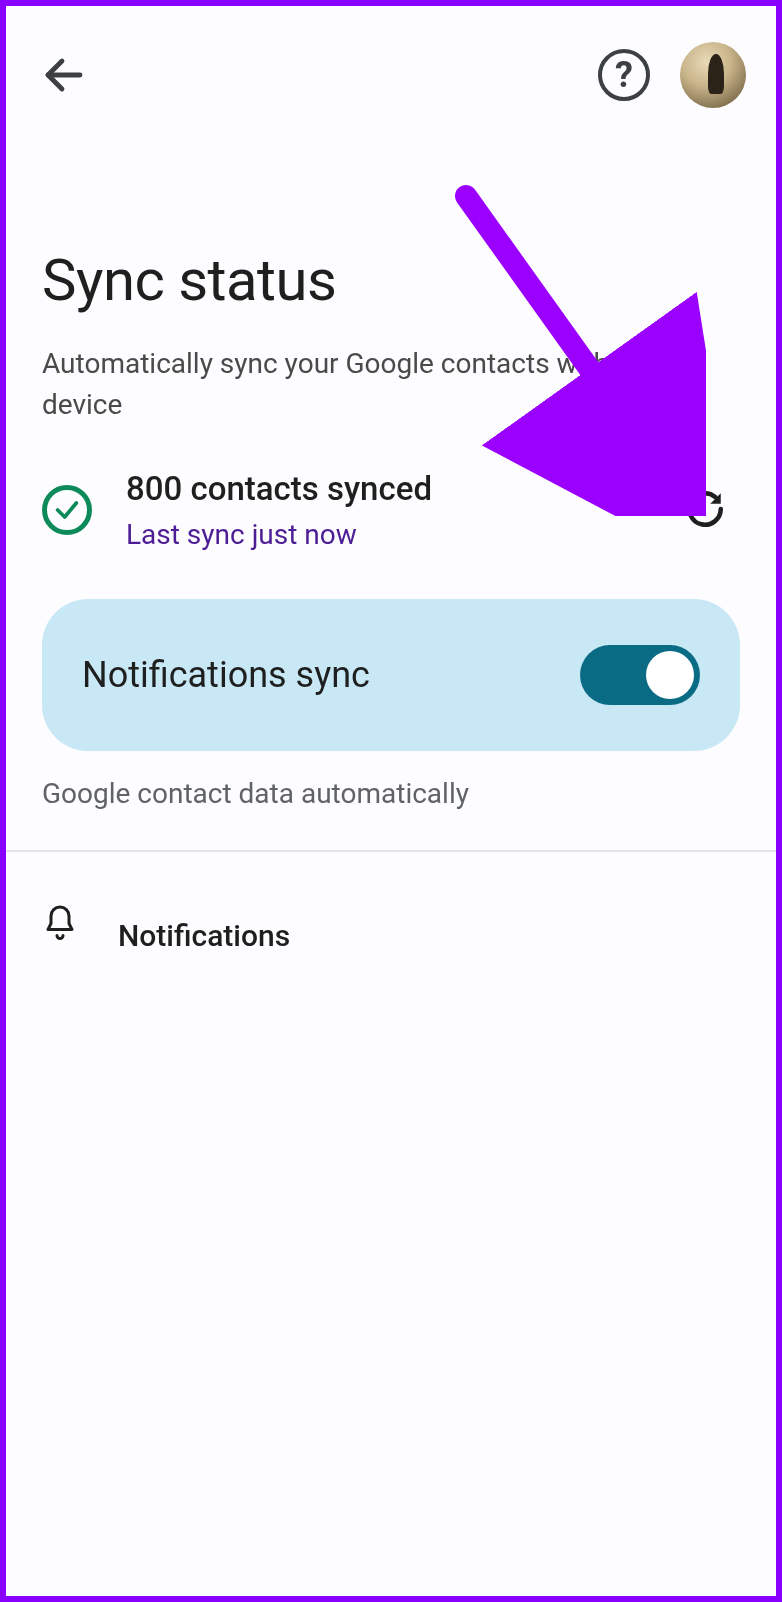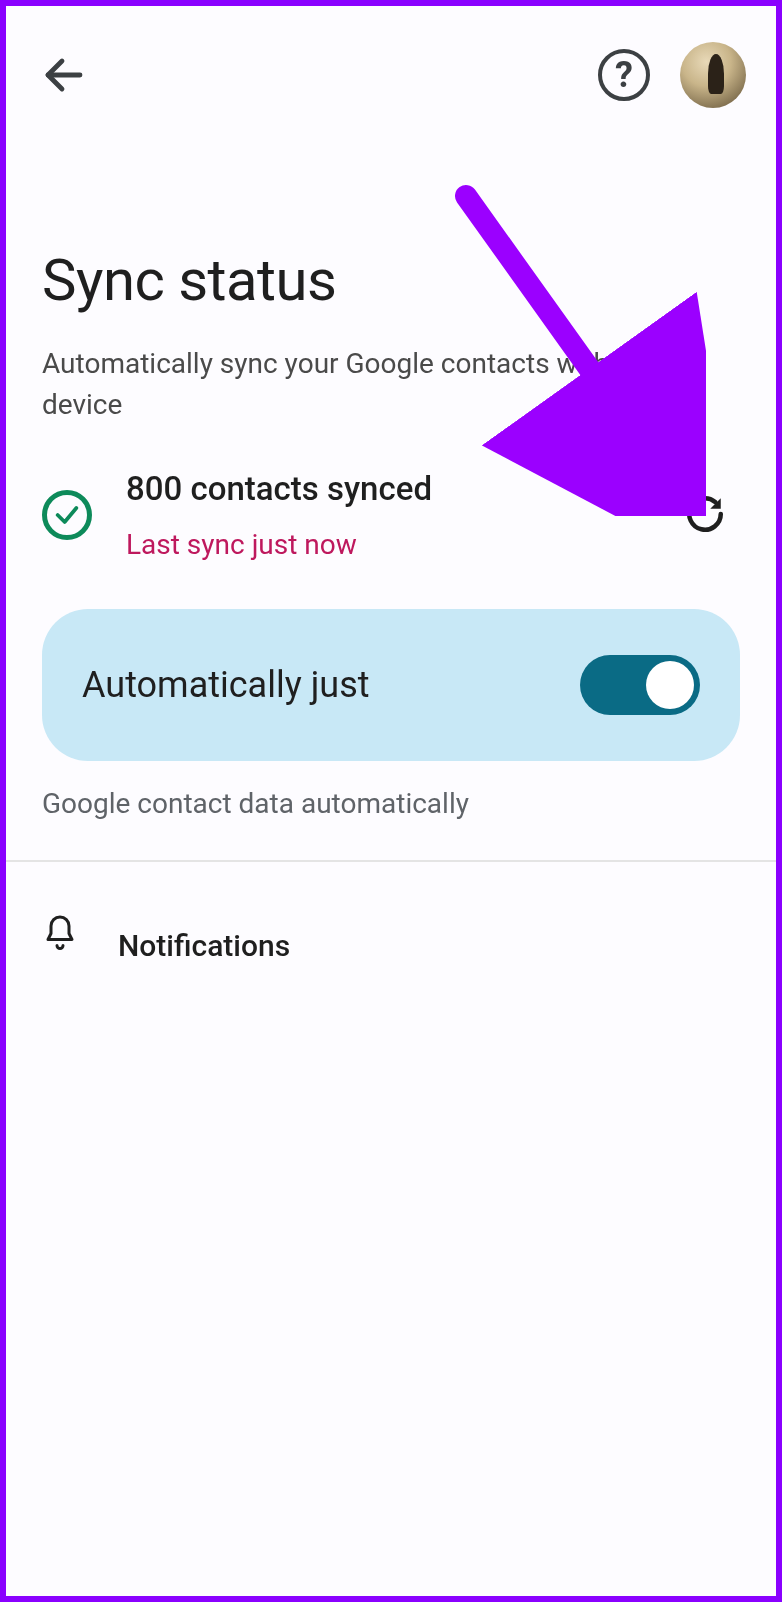--- a/index.html
+++ b/index.html
@@ -11,21 +11,21 @@
     .help-circle { width:52px; height:52px; border:4px solid #3c4043; border-radius:50%; display:flex; align-items:center; justify-content:center; font-size:36px; font-weight:700; color:#3c4043; }
     .avatar { width:66px; height:66px; border-radius:50%; background: radial-gradient(circle at 40% 30%, #e8d9b8 0%, #c9b58a 40%, #5a4a30 100%); position:relative; overflow:hidden; }
     .avatar::after{content:"";position:absolute;left:28px;top:12px;width:16px;height:40px;background:#2b2218;border-radius:50% 50% 20% 20%;}
     .page-title { font-size:58px; font-weight:400; color:#1f1f1f; padding:130px 36px 20px 36px; letter-spacing:-0.5px; }
     .subtitle { font-size:28px; color:#4a4a4a; padding:10px 36px 30px 36px; line-height:1.45; }
     .status-row { display:flex; align-items:center; padding:14px 36px 14px 36px; gap:34px; }
     .check-badge { width:50px; height:50px; border:5px solid #0d8a5a; border-radius:50%; display:flex; align-items:center; justify-content:center; flex-shrink:0; }
     .check-badge svg { stroke:#0d8a5a; }
     .status-text-col { flex:1; }
     .status-title { font-size:33px; font-weight:500; color:#1f1f1f; }
-    .status-sub { font-size:28px; color:#be185d; margin-top:20px; }
+    .status-sub { font-size:28px; color:#4c1d95; margin-top:10px; }
     .refresh-icon { width:44px; height:44px; cursor:pointer; color:#1f1f1f; margin-right:12px;}
     .toggle-card { margin:34px 36px 16px 36px; background:#c8e8f6; border-radius:46px; padding:46px 40px; display:flex; align-items:center; justify-content:space-between; }
     .toggle-label { font-size:36px; color:#1f1f1f; }
     .switch { width:120px; height:60px; border-radius:40px; background:#0a6b85; position:relative; cursor:pointer; }
     .switch .knob { width:48px; height:48px; border-radius:50%; background:#fff; position:absolute; top:6px; right:6px; }
     .helper-text { font-size:28px; color:#5f6368; padding:10px 36px 40px 36px; }
     .divider { height:2px; background:#e4e4e4; width:100%; }
     .list-row { display:flex; align-items:center; padding:38px 36px; gap:40px; cursor:pointer; }
     .list-row .row-label { font-size:30px; font-weight:500; color:#1f1f1f;margin-top:28px; }
     .bell { width:36px; height:36px; }
@@ -68,21 +68,21 @@
     </div>
     <div class="refresh-icon">
       <svg width="42" height="42" viewBox="0 0 24 24" fill="none" stroke="#1f1f1f" stroke-width="2.6" stroke-linecap="round" stroke-linejoin="round">
         <path d="M21 12a9 9 0 1 1-3.2-6.9"></path>
         <polyline points="21 3 21 9 15 9" fill="#1f1f1f" stroke="none"></polyline>
       </svg>
     </div>
   </div>
 
   <div class="toggle-card">
-    <div class="toggle-label">Automatically just</div>
+    <div class="toggle-label">Notifications sync</div>
     <div class="switch">
       <div class="knob"></div>
     </div>
   </div>
   <div class="helper-text">Google contact data automatically</div>
 
   <div class="divider"></div>
 
   <div class="list-row">
     <svg class="bell" viewBox="0 0 24 24" fill="none" stroke="#1f1f1f" stroke-width="2" stroke-linecap="round" stroke-linejoin="round">

